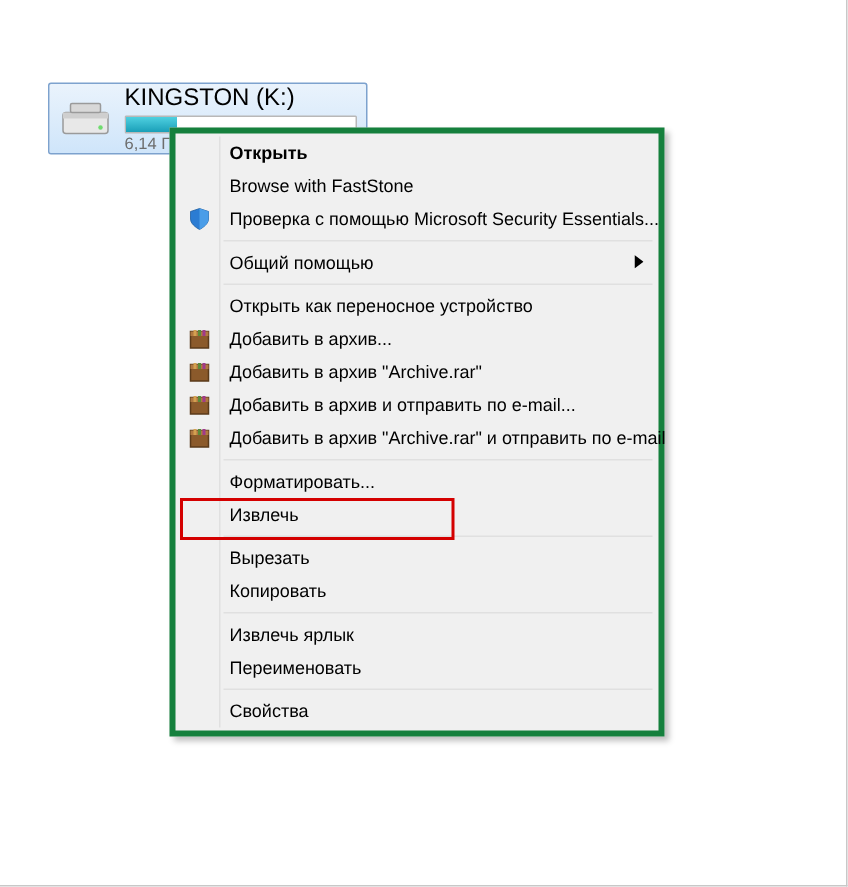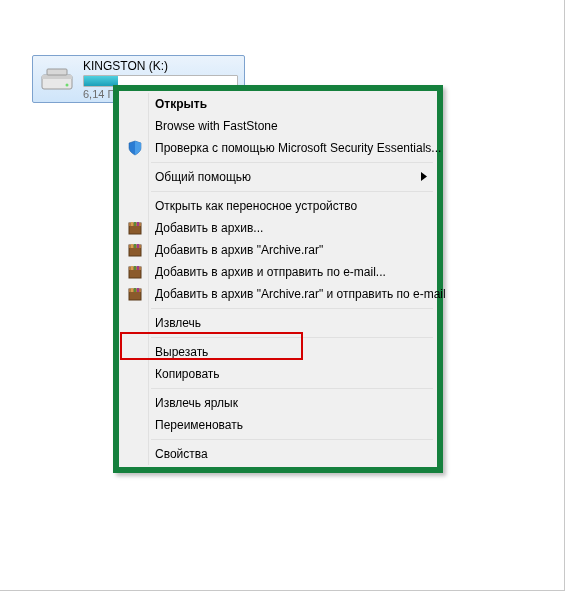--- a/index.html
+++ b/index.html
@@ -35,21 +35,21 @@
     width: 36px;
     height: 36px;
     margin-right: 8px;
     flex-shrink: 0;
   }
   .drive-info {
     flex: 1;
     overflow: hidden;
   }
   .drive-name {
-    font-size: 12px;
+    font-size: 16px;
     color: #000;
     white-space: nowrap;
     margin-bottom: 2px;
   }
   .drive-bar {
     width: 100%;
     height: 12px;
     background: #fff;
     border: 1px solid #b8b8b8;
     border-radius: 1px;
@@ -67,21 +67,21 @@
     white-space: nowrap;
   }
 
   
   .menu {
     position: absolute;
     left: 113px;
     top: 85px;
     width: 330px;
     background: #f0f0f0;
-    border: 6px solid #15803d;
+    border: 4px solid #15803d;
     box-shadow: 3px 3px 4px rgba(0,0,0,0.25);
     padding: 2px;
   }
   .menu-inner {
     background: #f0f0f0;
     position: relative;
   }
   .gutter {
     position: absolute;
     left: 0; top: 0; bottom: 0;
@@ -234,20 +234,23 @@
           <rect x="7" y="2" width="2" height="4" fill="#5a8a3a"></rect>
           <rect x="10" y="2" width="2" height="4" fill="#a03a8a"></rect>
         </svg>
       </span>
       <span>Добавить в архив "Archive.rar" и отправить по e-mail</span>
     </div>
 
     <div class="menu-sep"></div>
 
     <div class="menu-item">
+      <span>Форматировать...</span>
+    </div>
+    <div class="menu-item">
       <span>Извлечь</span>
     </div>
 
     <div class="menu-sep"></div>
 
     <div class="menu-item">
       <span>Вырезать</span>
     </div>
     <div class="menu-item">
       <span>Копировать</span>

